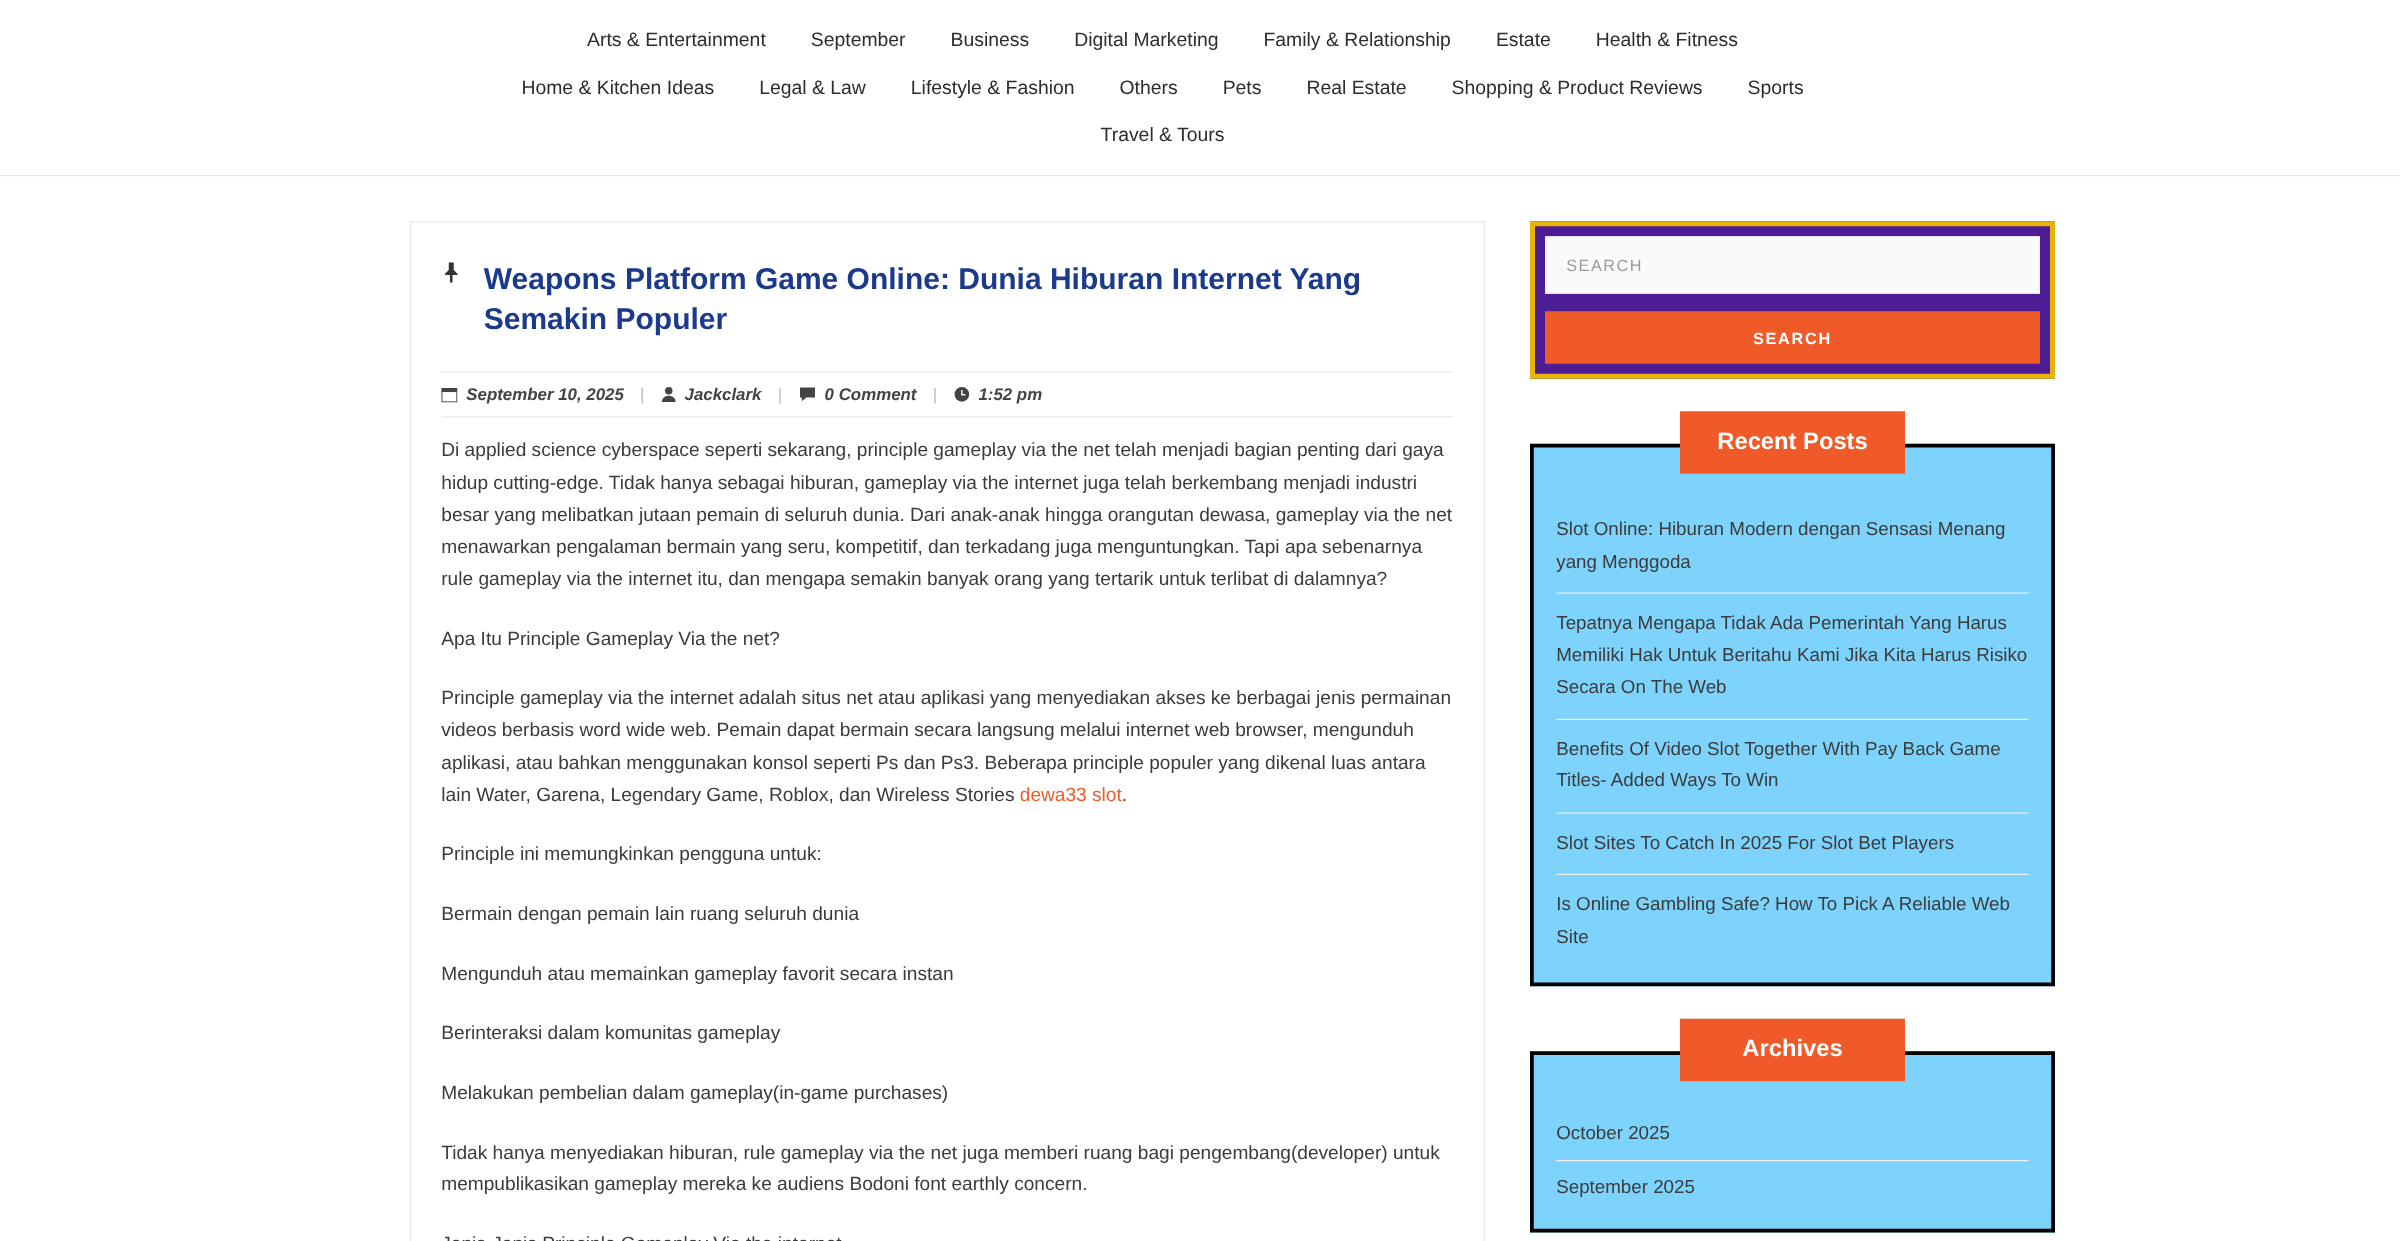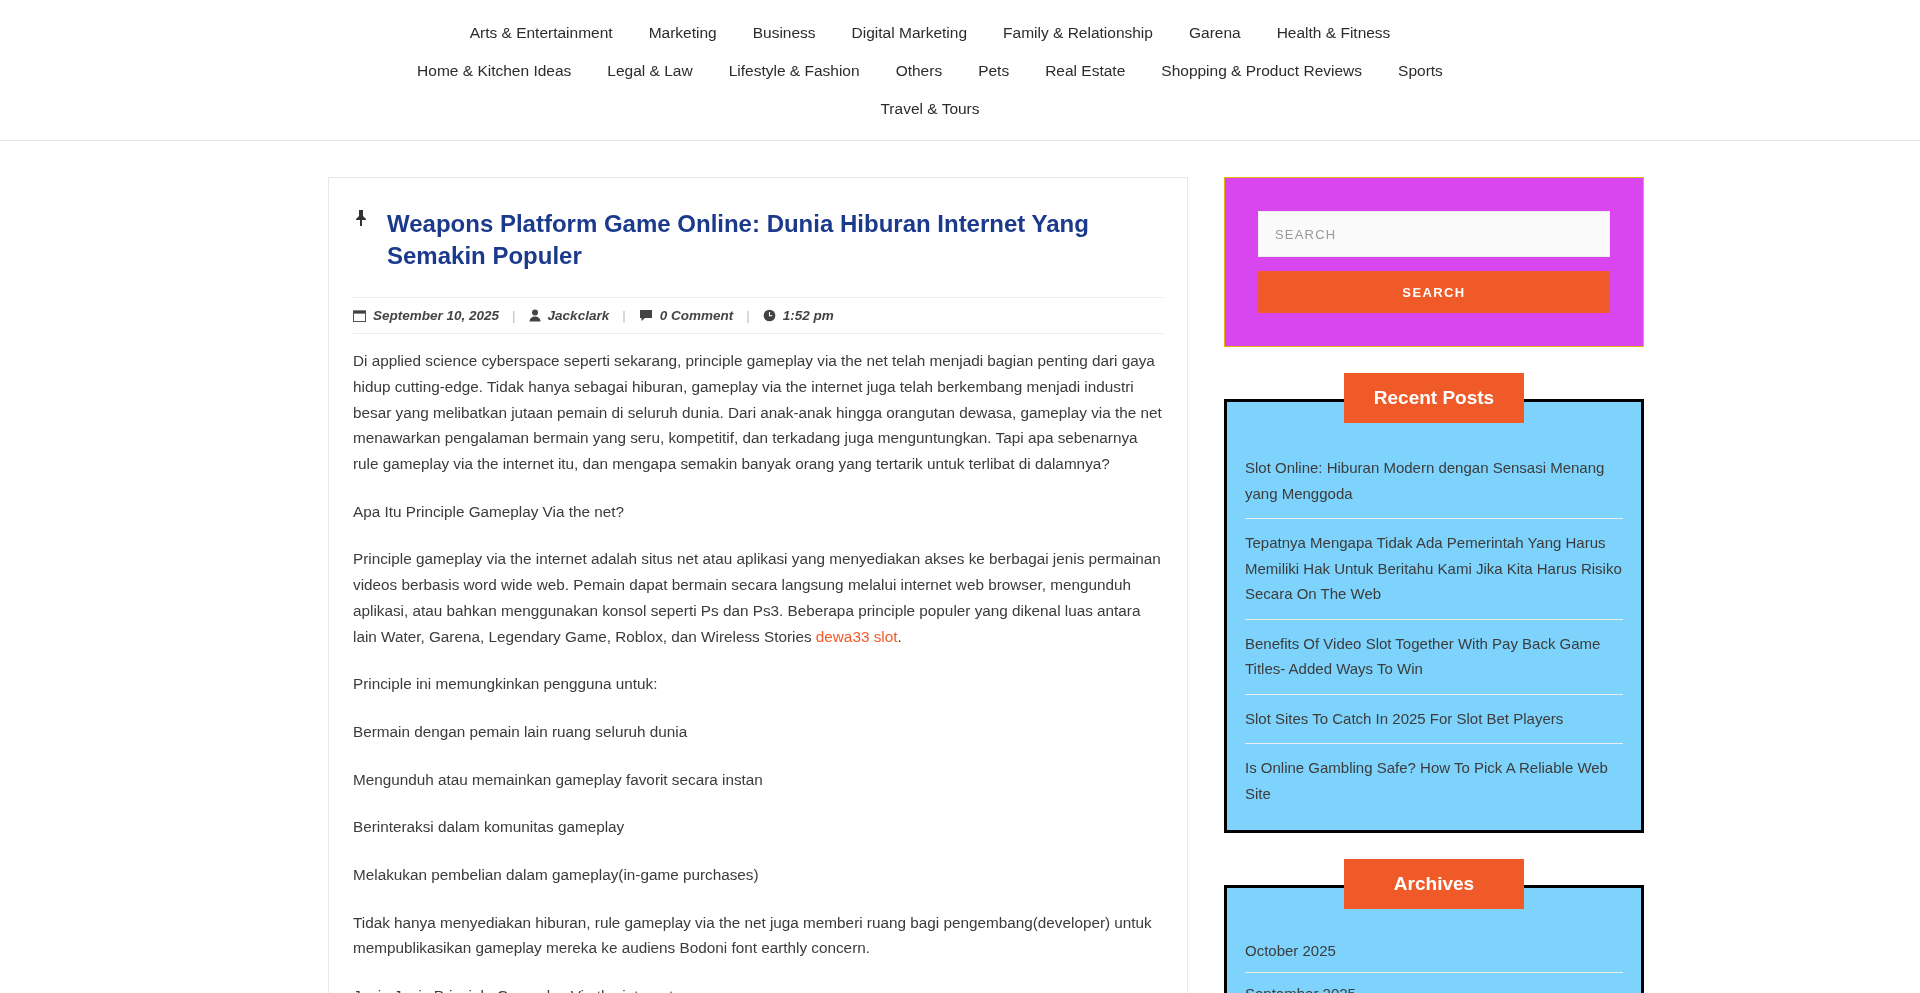--- a/index.html
+++ b/index.html
@@ -130,24 +130,24 @@
   .post-body p {
     margin: 0 0 22px 0;
     font-size: 15.3px;
     line-height: 1.68;
     color: #3b3b3b;
   }
   .post-body a.inline-link { color: #f05a28; text-decoration: none; }
 
   
   .widget {
-    border: 1px solid #eab308;
-    background: #d946ef;
+    border: 4px solid #eab308;
+    background: #4c1d95;
     margin-bottom: 26px;
-    padding: 33px;
+    padding: 8px;
   }
   .search-input {
     width: 100%;
     height: 46px;
     border: 1px solid #ececec;
     background: #fafafa;
     padding: 0 16px;
     font-size: 13px;
     letter-spacing: 1px;
     color: #8a8a8a;
@@ -214,25 +214,25 @@
 
 <div class="page">
 
   <header class="site-header">
     <div class="header-inner">
 
       <nav class="main-nav">
         <div class="nav-rows">
           <div class="nav-row">
             <a class="nav-item">Arts &amp; Entertainment</a>
-            <a class="nav-item">Marketing</a>
+            <a class="nav-item">September</a>
             <a class="nav-item">Business</a>
             <a class="nav-item">Digital Marketing</a>
             <a class="nav-item">Family &amp; Relationship</a>
-            <a class="nav-item">Garena</a>
+            <a class="nav-item">Estate</a>
             <a class="nav-item">Health &amp; Fitness</a>
           </div>
           <div class="nav-row">
             <a class="nav-item">Home &amp; Kitchen Ideas</a>
             <a class="nav-item">Legal &amp; Law</a>
             <a class="nav-item">Lifestyle &amp; Fashion</a>
             <a class="nav-item">Others</a>
             <a class="nav-item">Pets</a>
             <a class="nav-item">Real Estate</a>
             <a class="nav-item">Shopping &amp; Product Reviews</a>

